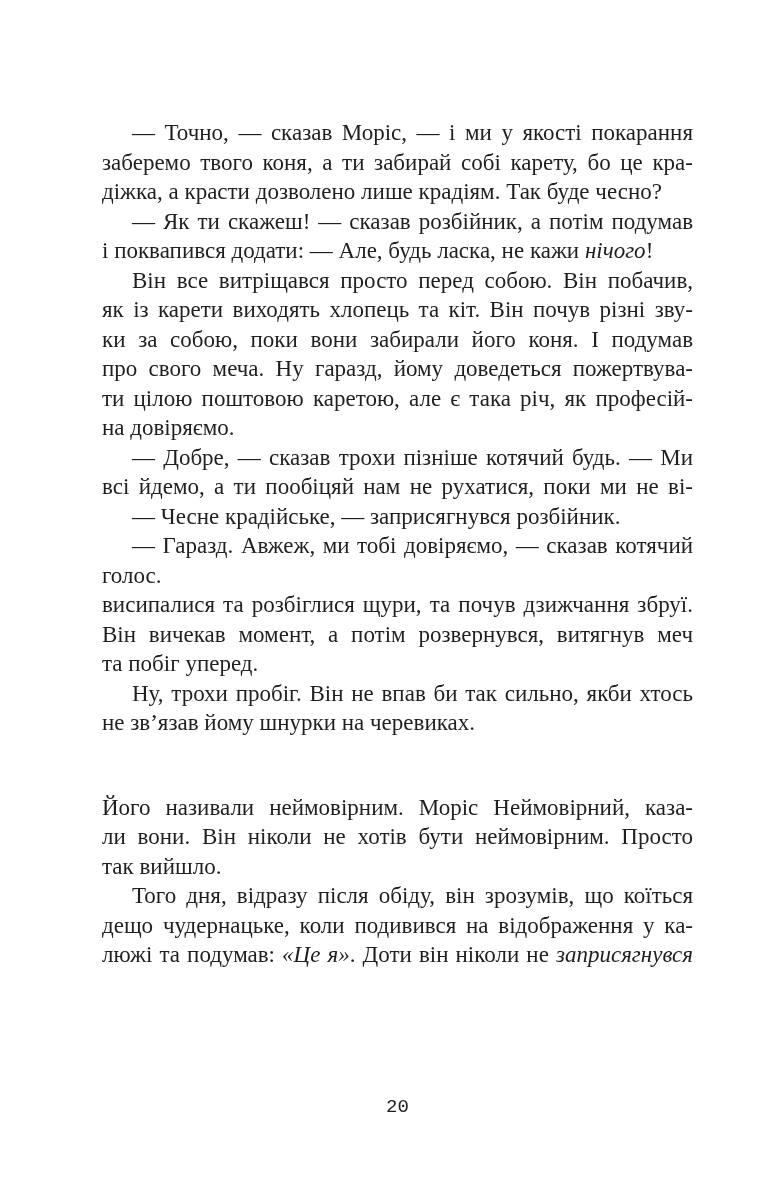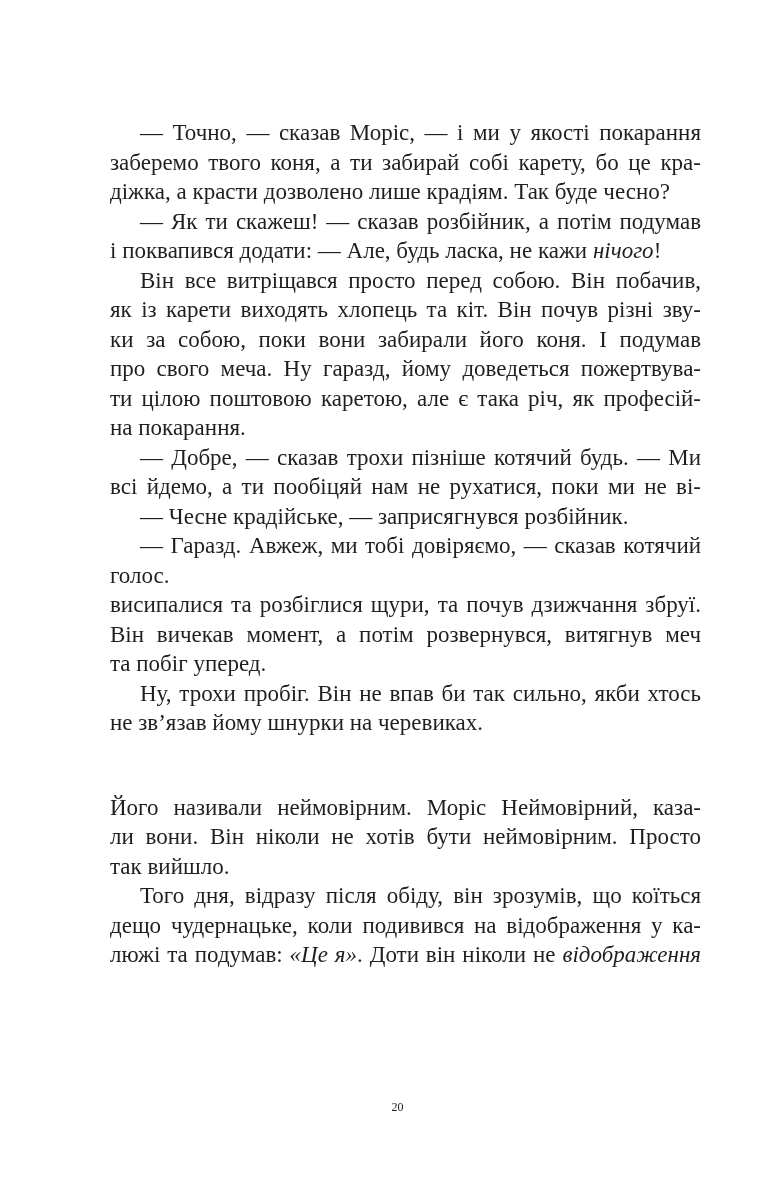--- a/index.html
+++ b/index.html
@@ -11,21 +11,21 @@
     position: relative;
     width: 780px;
     height: 1200px;
     background: #ffffff;
     font-family: "Liberation Serif", "DejaVu Serif", serif;
     color: #1f1f1f;
     overflow: hidden;
   }
   .text-block {
     position: absolute;
-    left: 110px;
+    left: 102px;
     top: 118px;
     width: 591px;
     font-size: 23px;
     line-height: 29.5px;
   }
   .section + .section {
     margin-top: 55px;
   }
   .line {
     text-align: justify;
@@ -41,55 +41,56 @@
   }
   .line em {
     font-style: italic;
   }
   .page-number {
     position: absolute;
     top: 1096px;
     left: 102px;
     width: 591px;
     text-align: center;
-    font-size: 12px;
+    font-size: 19px;
     line-height: 22px;
+    font-family: Liberation Mono, monospace;
   }
 </style>
 </head>
 <body>
 
 <div class="page">
   <div class="text-block">
       <div class="section">
         <div class="line indent"><span>— Точно, — сказав Моріс, — і ми у якості покарання</span></div>
         <div class="line"><span>заберемо твого коня, а ти забирай собі карету, бо це кра-</span></div>
         <div class="line last"><span>діжка, а красти дозволено лише крадіям. Так буде чесно?</span></div>
         <div class="line indent"><span>— Як ти скажеш! — сказав розбійник, а потім подумав</span></div>
         <div class="line last"><span>і поквапився додати: — Але, будь ласка, не кажи </span><em>нічого</em><span>!</span></div>
         <div class="line indent"><span>Він все витріщався просто перед собою. Він побачив,</span></div>
         <div class="line"><span>як із карети виходять хлопець та кіт. Він почув різні зву-</span></div>
         <div class="line"><span>ки за собою, поки вони забирали його коня. І подумав</span></div>
         <div class="line"><span>про свого меча. Ну гаразд, йому доведеться пожертвува-</span></div>
         <div class="line"><span>ти цілою поштовою каретою, але є така річ, як професій-</span></div>
-        <div class="line last"><span>на покарання.</span></div>
+        <div class="line last"><span>на довіряємо.</span></div>
         <div class="line indent"><span>— Добре, — сказав трохи пізніше котячий будь. — Ми</span></div>
         <div class="line"><span>всі йдемо, а ти пообіцяй нам не рухатися, поки ми не ві-</span></div>
         <div class="line last indent"><span>— Чесне крадійське, — заприсягнувся розбійник.</span></div>
         <div class="line indent"><span>— Гаразд. Авжеж, ми тобі довіряємо, — сказав котячий</span></div>
         <div class="line last"><span>голос.</span></div>
         <div class="line"><span>висипалися та розбіглися щури, та почув дзижчання збруї.</span></div>
         <div class="line"><span>Він вичекав момент, а потім розвернувся, витягнув меч</span></div>
         <div class="line last"><span>та побіг уперед.</span></div>
         <div class="line indent"><span>Ну, трохи пробіг. Він не впав би так сильно, якби хтось</span></div>
         <div class="line last"><span>не зв’язав йому шнурки на черевиках.</span></div>
       </div>
       <div class="section">
         <div class="line"><span>Його називали неймовірним. Моріс Неймовірний, каза-</span></div>
         <div class="line"><span>ли вони. Він ніколи не хотів бути неймовірним. Просто</span></div>
         <div class="line last"><span>так вийшло.</span></div>
         <div class="line indent"><span>Того дня, відразу після обіду, він зрозумів, що коїться</span></div>
         <div class="line"><span>дещо чудернацьке, коли подивився на відображення у ка-</span></div>
-        <div class="line"><span>люжі та подумав: </span><em>«Це я»</em><span>. Доти він ніколи не </span><em>відображення</em></div>
+        <div class="line"><span>люжі та подумав: </span><em>«Це я»</em><span>. Доти він ніколи не </span><em>заприсягнувся</em></div>
       </div>
     </div>
   <div class="page-number">20</div>
 </div>
 
 </body></html>

